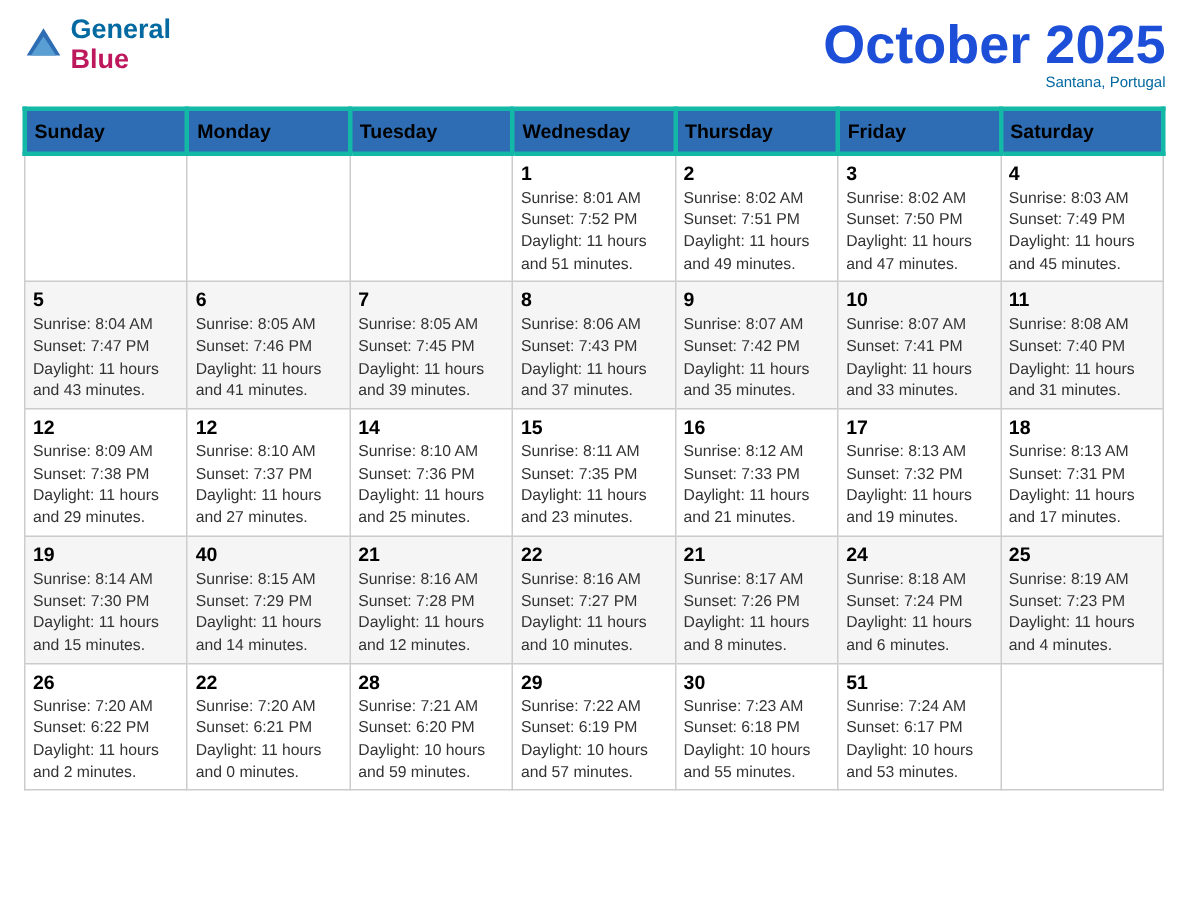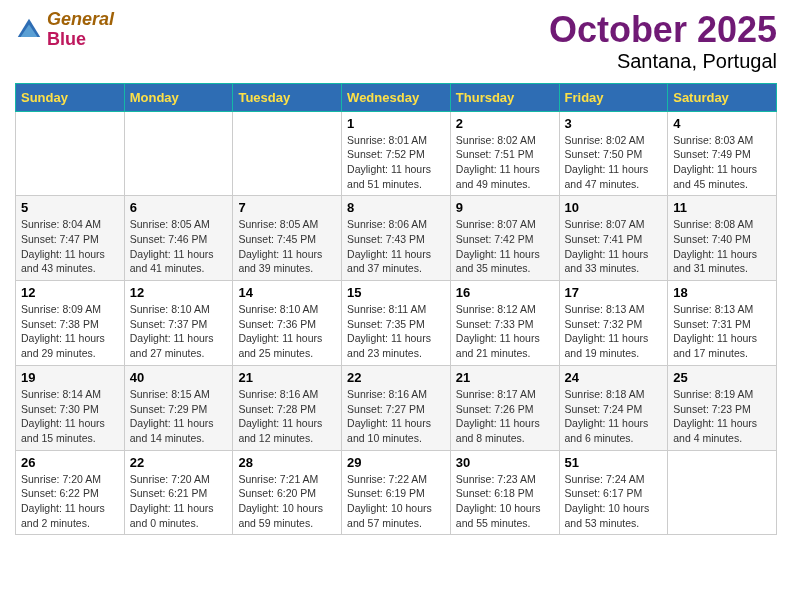--- a/index.html
+++ b/index.html
@@ -19,52 +19,52 @@
     .logo {
       display: flex;
       align-items: center;
       gap: 4px;
     }
     .logo-text {
       font-size: 18px;
       font-weight: bold;
       line-height: 1.1;
     }
-    .logo-general { color: #a16207; font-style: italic; }
+    .logo-general { color: #0369a1; }
     .logo-blue { color: #be185d; }
     .logo-icon {
       width: 28px;
       height: 28px;
     }
     .title-block {
       text-align: right;
     }
     .month-title {
       font-size: 36px;
       font-weight: bold;
-      color: #701a75;
+      color: #1d4ed8;
       line-height: 1.1;
     }
     .subtitle {
-      font-size: 20px;
-      color: #000000;
+      font-size: 10px;
+      color: #0369a1;
     }
     .calendar {
       width: 100%;
       border-collapse: collapse;
       font-size: 11px;
     }
     .calendar th {
       background-color: #2e6db4;
-      color: #fde047;
+      color: #000000;
       text-align: left;
       padding: 6px 5px;
       font-size: 13px;
       font-weight: bold;
-      border: 1px solid #14b8a6;
+      border: 3px solid #14b8a6;
     }
     .calendar td {
       vertical-align: top;
       border: 1px solid #ccc;
       padding: 4px 5px;
       width: calc(100% / 7);
       min-height: 80px;
       background: #fff;
     }
     .calendar tr:nth-child(even) td {

